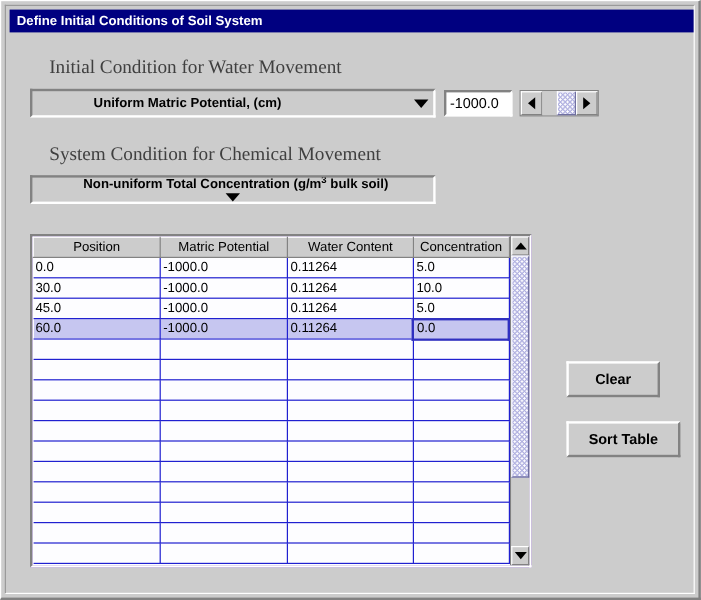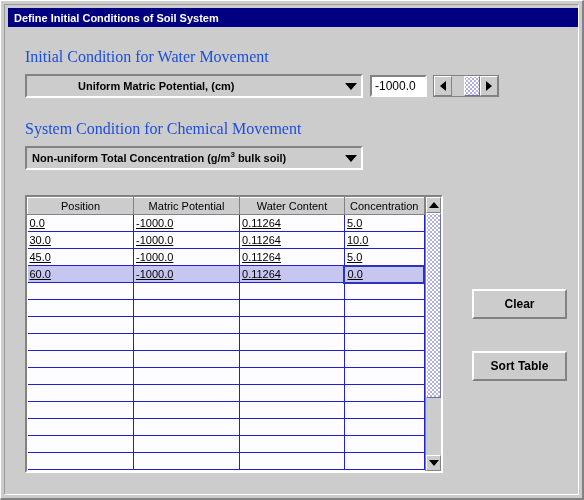--- a/index.html
+++ b/index.html
@@ -52,22 +52,23 @@
     font-weight: bold;
     padding-left: 6px;
     letter-spacing: 0px;
     white-space: nowrap;
   }
 
   .section-heading {
     position: absolute;
     font-family: "Liberation Serif", serif;
     font-size: 16px;
-    color: #1d4ed8;
+    color: #404040;
     white-space: nowrap;
+    margin-left: 16px;
   }
   #heading-water { left: 24px; top: 47px; }
   #heading-chem  { left: 24px; top: 119px; }
 
   
   .combo {
     position: absolute;
     box-sizing: border-box;
     background: #cccccc;
     border-top: 2px solid #828282;
@@ -98,21 +99,21 @@
     align-items: center;
     justify-content: center;
   }
   .tri-down {
     width: 0; height: 0;
     border-left: 6px solid transparent;
     border-right: 6px solid transparent;
     border-top: 7px solid #000000;
   }
   #combo-water { left: 24px; top: 73px; width: 338px; height: 24px; padding-left: 46px; }
-  #combo-chem  { left: 24px; top: 145px; width: 338px; height: 24px; }
+  #combo-chem  { left: 24px; top: 145px; width: 338px; height: 24px; flex-direction: column; }
 
   
   .value-field {
     position: absolute;
     left: 369px; top: 74px;
     width: 57px; height: 22px;
     box-sizing: border-box;
     background: #ffffff;
     border-top: 2px solid #828282;
     border-left: 2px solid #828282;
@@ -243,21 +244,20 @@
     box-sizing: border-box;
     font-size: 11px;
     color: #000000;
     border-bottom: 1px solid #2020d0;
     border-right: 1px solid #2020d0;
     padding: 0 0 0 2px;
     overflow: hidden;
     white-space: nowrap;
     background: #fdfdff;
     cursor: default;
-    text-decoration: underline;
   }
   table.grid tr.selected td {
     background: #c6c6f0;
   }
   table.grid td.editing {
     background: #ffffff;
     border: 2px solid #3030c0;
   }
   .col-pos  { width: 100px; }
   .col-mat  { width: 100px; }
@@ -325,21 +325,21 @@
     border-bottom: 2px solid #828282;
     font-size: 12px;
     font-weight: bold;
     color: #000000;
     font-family: "Liberation Sans", sans-serif;
     display: flex;
     align-items: center;
     justify-content: center;
     cursor: default;
   }
-  #btn-clear { left: 471px; top: 288px; width: 95px; height: 30px; }
+  #btn-clear { left: 471px; top: 300px; width: 78px; height: 30px; }
   #btn-sort  { left: 471px; top: 350px; width: 95px; height: 30px; }
 </style>
 </head>
 <body>
 
 <div class="window">
   <div class="window-inner"></div>
 
   <div class="titlebar">
     <span class="titlebar-text">Define Initial Conditions of Soil System</span>

